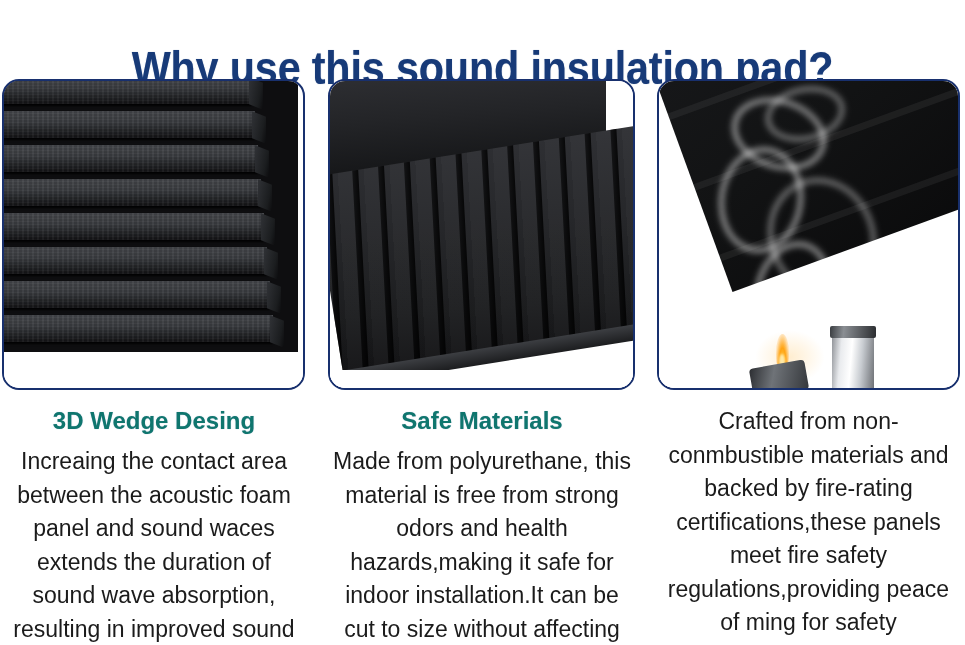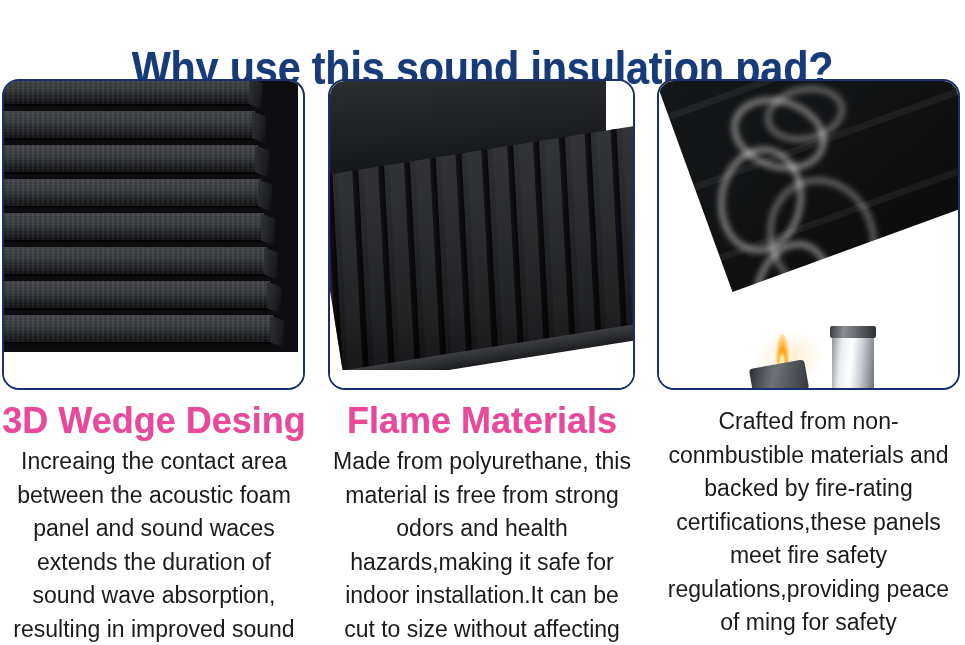--- a/index.html
+++ b/index.html
@@ -273,23 +273,23 @@
   .text-col {
     position: absolute;
     top: 405px;
     text-align: center;
   }
   .col-1 { left: 0px;   width: 308px; }
   .col-2 { left: 326px; width: 312px; }
   .col-3 { left: 652px; width: 313px; }
 
   .card-heading {
-    color: #ec4899;
+    color: #0f766e;
     font-weight: bold;
-    font-size: 36px;
+    font-size: 24px;
     line-height: 32px;
     margin: 0 0 8px 0;
     text-shadow: 0 0 1px rgba(27,63,134,0.35);
   }
   .card-body {
     color: #1b1b1b;
     font-size: 23px;
     line-height: 33.5px;
     margin: 0;
     padding: 0 6px;
@@ -377,19 +377,19 @@
   </div>
 
 </div>
 
 <div class="text-col col-1">
   <h2 class="card-heading">3D Wedge Desing</h2>
   <p class="card-body">Increaing the contact area between the acoustic foam panel and sound waces extends the duration of sound wave absorption, resulting in improved sound insulation</p>
 </div>
 
 <div class="text-col col-2">
-  <h2 class="card-heading">Flame Materials</h2>
+  <h2 class="card-heading">Safe Materials</h2>
   <p class="card-body">Made from polyurethane, this material is free from strong odors and health hazards,making it safe for indoor installation.It can be cut to size without affecting its performance</p>
 </div>
 
 <div class="text-col col-3">
   <p class="card-body">Crafted from non-conmbustible materials and backed by fire-rating certifications,these panels meet fire safety regulations,providing peace of ming for safety professionals</p>
 </div>
 
 </body></html>

